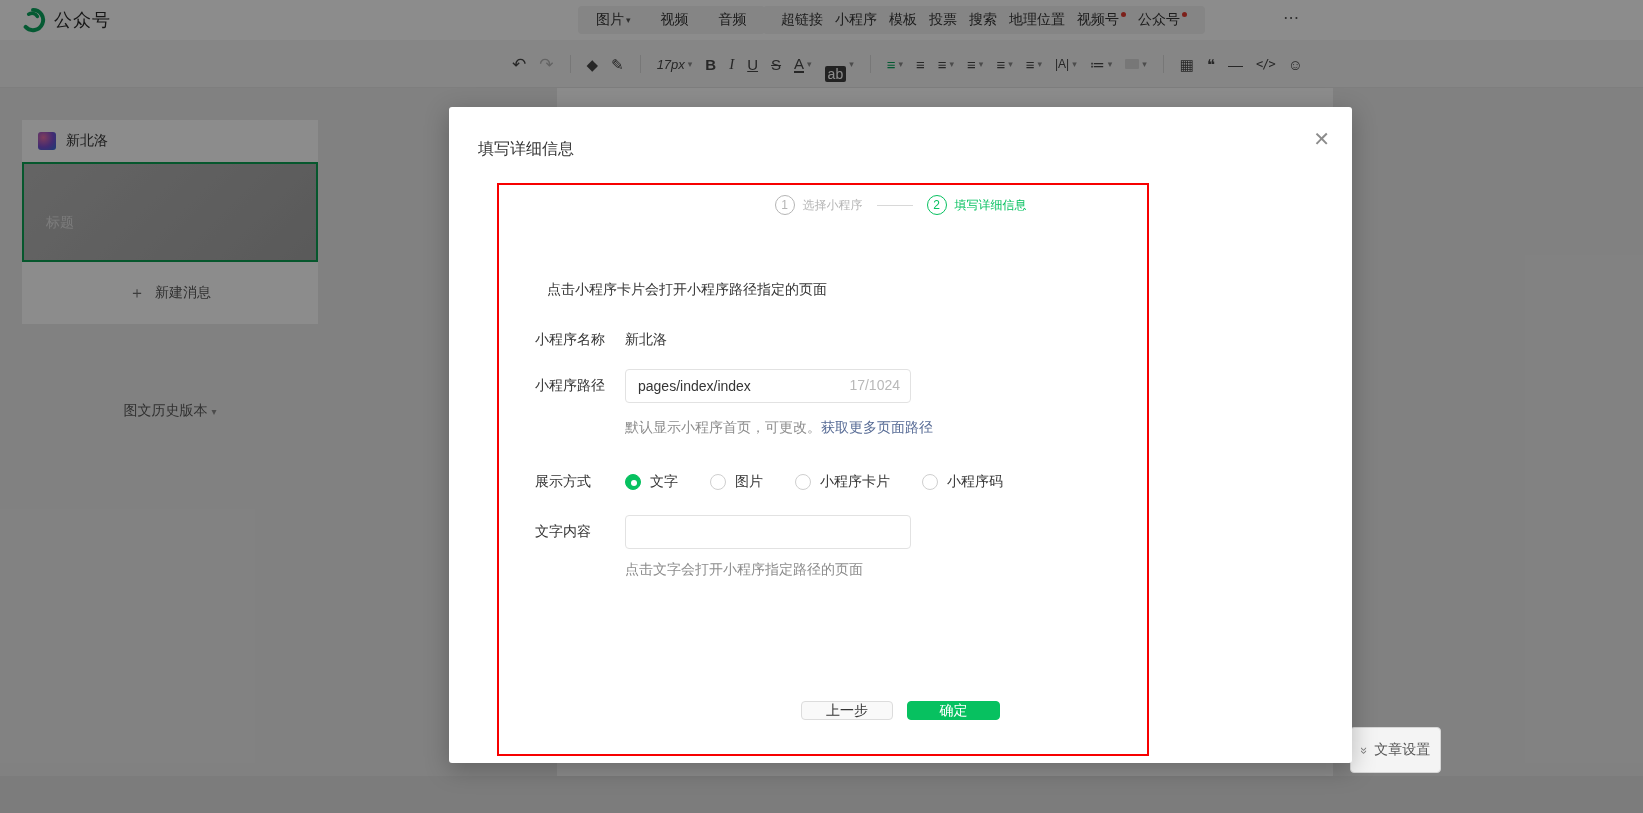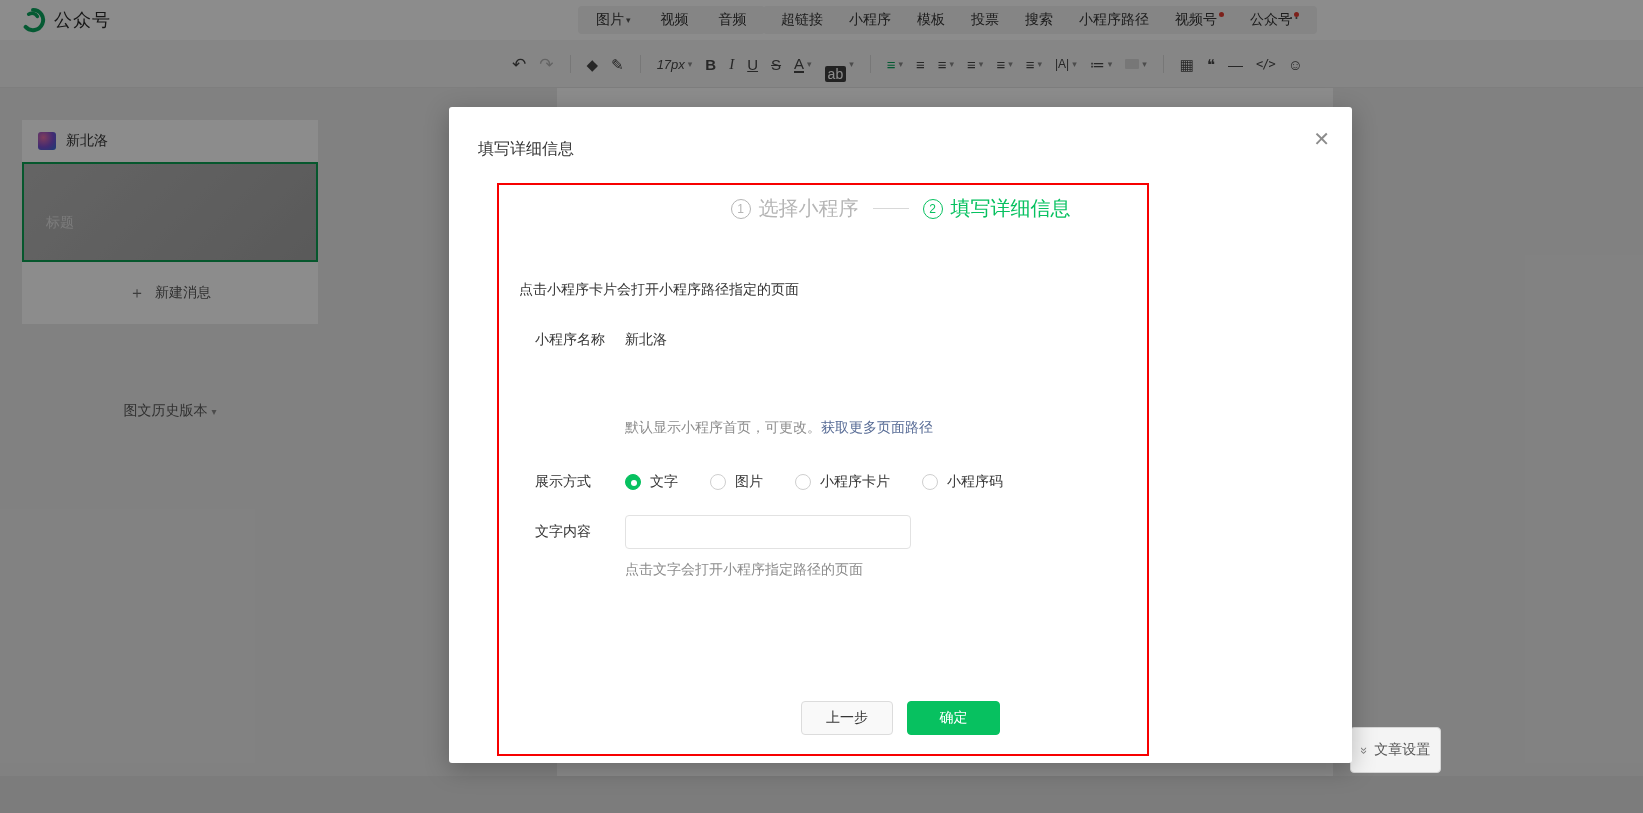--- a/index.html
+++ b/index.html
@@ -6,21 +6,21 @@
   *{box-sizing:border-box;}
   .page{position:relative;width:1643px;height:813px;overflow:hidden;background:#ececec;
         font-family:"Liberation Sans","DejaVu Sans",sans-serif;color:#353535;font-size:14px;}
 
   
   .header{position:absolute;left:0;top:0;width:1643px;height:40px;background:#ffffff;}
   .logo{position:absolute;left:20px;top:7px;display:flex;align-items:center;gap:8px;}
   .logo-text{font-size:18px;color:#2b2b2b;letter-spacing:1px;}
   .menu-pill{position:absolute;top:6px;height:28px;display:flex;align-items:center;background:#f2f2f2;border-radius:4px;padding:0 18px;}
   .menu-pill-1{left:578px;gap:30px;}
-  .menu-pill-2{left:763px;gap:26px;}
+  .menu-pill-2{left:763px;gap:12px;}
   .menu-item{cursor:pointer;white-space:nowrap;color:#353535;}
   .menu-item .caret{display:none;}
   .menu-item.dd .caret{display:inline-block;font-size:9px;color:#555;margin-left:2px;transform:translateY(-1px);}
   .menu-item .badge-dot{display:none;width:5px;height:5px;border-radius:50%;background:#e23b30;vertical-align:top;margin:1px 0 0 2px;}
   .menu-item.badge .badge-dot{display:inline-block;}
   .more-btn{position:absolute;left:1283px;top:8px;color:#595959;font-size:16px;letter-spacing:1px;cursor:pointer;}
 
   
   .toolbar{position:absolute;left:0;top:40px;width:1643px;height:48px;background:#f5f5f5;border-bottom:1px solid #e6e6e6;}
   .tb-row{position:absolute;left:512px;top:0;height:48px;display:flex;align-items:center;gap:13px;}
@@ -74,28 +74,28 @@
   .modal{position:absolute;left:449px;top:107px;width:903px;height:656px;background:#ffffff;border-radius:3px;
       z-index:50;box-shadow:0 6px 24px rgba(0,0,0,0.25);}
   .m-title{position:absolute;left:29px;top:32px;font-size:16px;color:#353535;}
   .m-close{position:absolute;right:22px;top:20px;font-size:20px;color:#8c8c8c;cursor:pointer;font-weight:300;}
   .red-rect{position:absolute;left:48px;top:76px;width:652px;height:573px;border:2px solid #f70000;pointer-events:none;}
 
   .steps{position:absolute;left:0;top:88px;width:100%;display:flex;align-items:center;justify-content:center;gap:14px;}
   .step{display:flex;align-items:center;gap:8px;}
   .step-circle{width:20px;height:20px;border-radius:50%;border:1px solid #b5b5b5;color:#b5b5b5;
       display:flex;align-items:center;justify-content:center;font-size:12px;}
-  .step-label{color:#b5b5b5;font-size:20px;}
+  .step-label{color:#b5b5b5;font-size:12px;}
   .step.active .step-circle{border-color:#07c160;color:#07c160;}
   .step.active .step-label{color:#07c160;}
   .step-line{width:36px;height:1px;background:#d8d8d8;}
 
   .m-row{position:absolute;left:86px;display:flex;align-items:center;}
   .m-label{width:90px;flex:0 0 90px;font-size:14px;color:#353535;}
-  .m-intro{position:absolute;left:70px;top:174px;color:#353535;}
+  .m-intro{position:absolute;left:98px;top:174px;color:#353535;}
   .row-name{top:224px;}
   .row-path{top:262px;}
   .row-display{top:366px;}
   .row-text{top:408px;}
   .input-wrap{position:relative;width:286px;}
   .m-input{width:286px;height:34px;border:1px solid #e2e2e2;border-radius:4px;padding:0 64px 0 12px;
       font-size:14px;color:#353535;outline:none;background:#fff;font-family:inherit;}
   .m-input.empty{padding-right:12px;}
   .char-counter{position:absolute;right:11px;top:8px;color:#b9b9b9;font-size:14px;}
   .m-hint{position:absolute;left:176px;color:#8c8c8c;font-size:14px;}
@@ -104,21 +104,21 @@
   .m-link{color:#576b95;cursor:pointer;}
 
   .radio-group{display:flex;align-items:center;gap:32px;}
   .radio-opt{display:flex;align-items:center;gap:9px;cursor:pointer;}
   .radio{width:16px;height:16px;border:1px solid #cfcfcf;border-radius:50%;background:#fff;position:relative;flex:0 0 16px;}
   .radio-opt.checked .radio{background:#07c160;border-color:#07c160;}
   .radio-opt.checked .radio::after{content:"";position:absolute;left:5px;top:5px;width:6px;height:6px;background:#fff;border-radius:50%;}
   .radio-label{color:#353535;}
 
   .m-buttons{position:absolute;left:0;top:594px;width:100%;display:flex;justify-content:center;gap:14px;}
-  .btn{height:34px;border-radius:4px;font-size:14px;display:flex;align-items:center;justify-content:center;cursor:pointer;font-family:inherit;}
+  .btn{height:19px;border-radius:4px;font-size:14px;display:flex;align-items:center;justify-content:center;cursor:pointer;font-family:inherit;}
   .btn-prev{width:92px;background:#f9f9f9;border:1px solid #dcdcdc;color:#353535;}
   .btn-confirm{width:93px;background:#07c160;border:1px solid #07c160;color:#ffffff;}
 </style>
 </head>
 <body>
 
 <div class="page">
 
   <div class="header">
     <div class="logo">
@@ -136,21 +136,21 @@
         <span class="menu-item tb-audio"><span>音频</span></span>
       </div>
 
     <div class="menu-pill menu-pill-2">
 
     <span class="menu-item tb-hyperlink"><span>超链接</span></span>
         <span class="menu-item tb-mini-program"><span>小程序</span></span>
         <span class="menu-item tb-template"><span>模板</span></span>
         <span class="menu-item tb-vote"><span>投票</span></span>
         <span class="menu-item tb-search"><span>搜索</span></span>
-        <span class="menu-item tb-location"><span>小程序路径</span></span>
+        <span class="menu-item tb-location"><span>地理位置</span></span>
         <span class="menu-item badge tb-channels"><span>视频号</span><i class="badge-dot"></i></span>
         <span class="menu-item badge tb-official-account"><span>公众号</span><i class="badge-dot"></i></span>
       </div>
 
     <span class="more-btn">⋯</span>
   </div>
 
   <div class="toolbar">
     <div class="tb-row">
 
@@ -293,20 +293,27 @@
       </div>
     </div>
 
     <div class="m-intro">点击小程序卡片会打开小程序路径指定的页面</div>
 
     <div class="m-row row-name">
       <span class="m-label">小程序名称</span>
       <span>新北洛</span>
     </div>
 
+    <div class="m-row row-path">
+      <span class="m-label">小程序路径</span>
+      <span class="input-wrap">
+        <input class="m-input" type="text" value="pages/index/index" style="">
+        <span class="char-counter">17/1024</span>
+      </span>
+    </div>
 
     <div class="m-hint hint-path">
       <span>默认显示小程序首页，可更改。</span><span class="m-link">获取更多页面路径</span>
     </div>
 
     <div class="m-row row-text">
       <span class="m-label">文字内容</span>
       <span class="input-wrap">
         <input class="m-input empty" type="text" value="" style="">
       </span>

